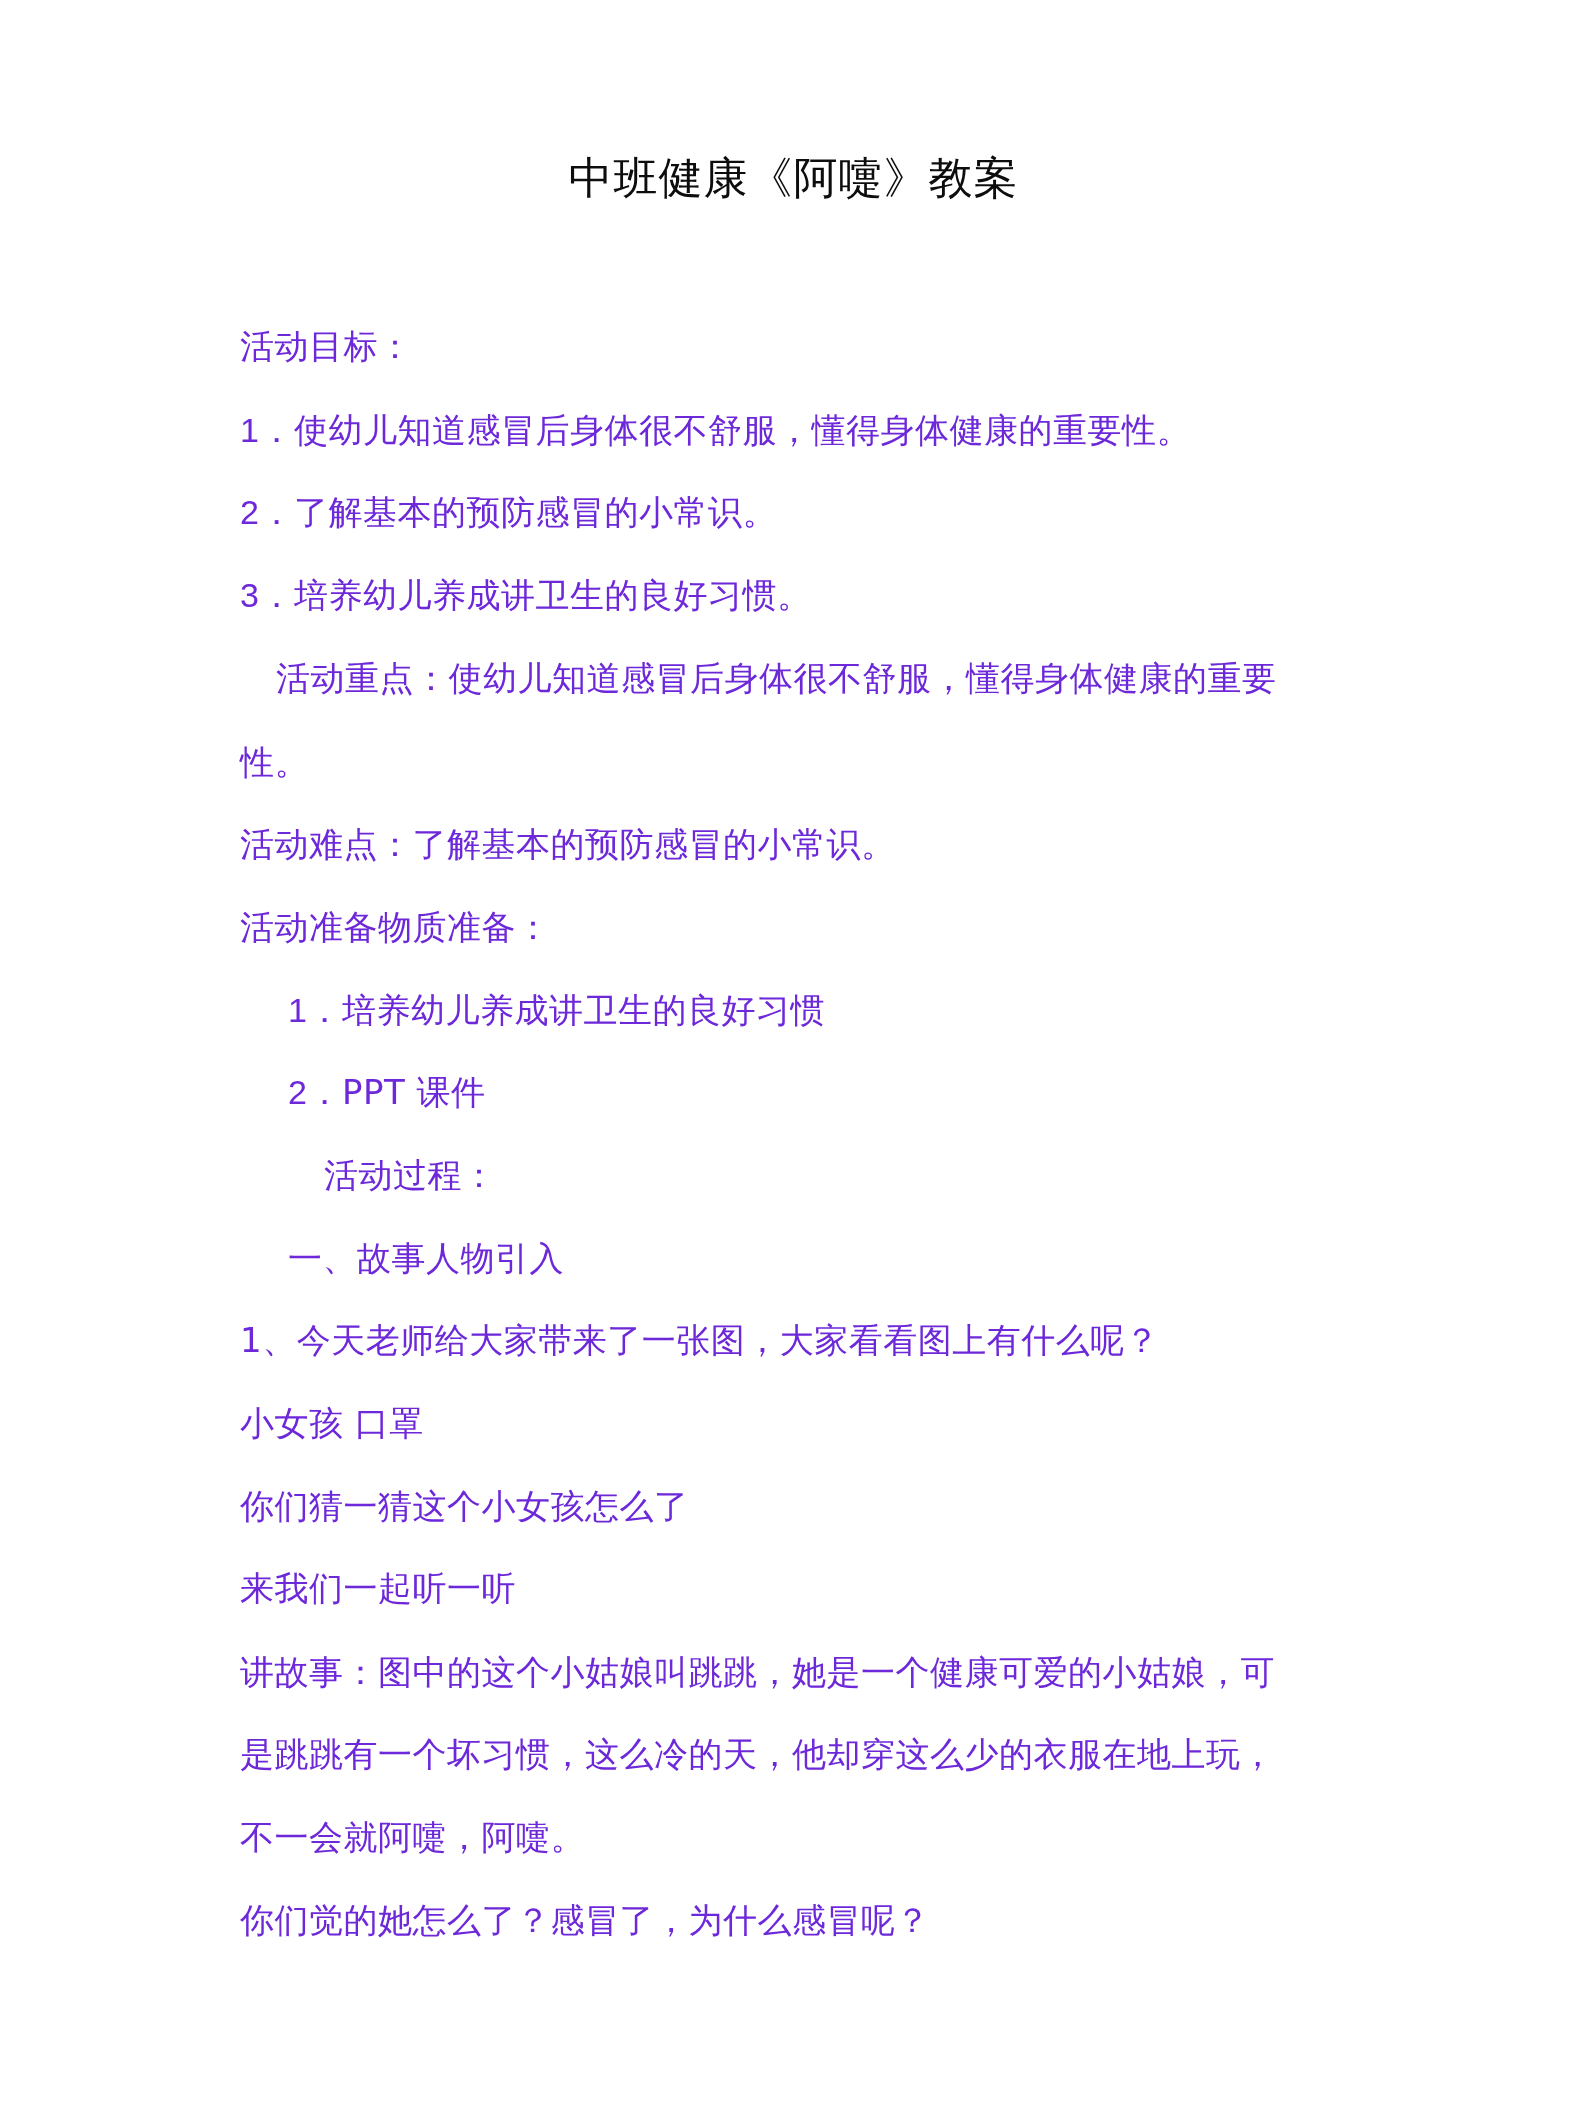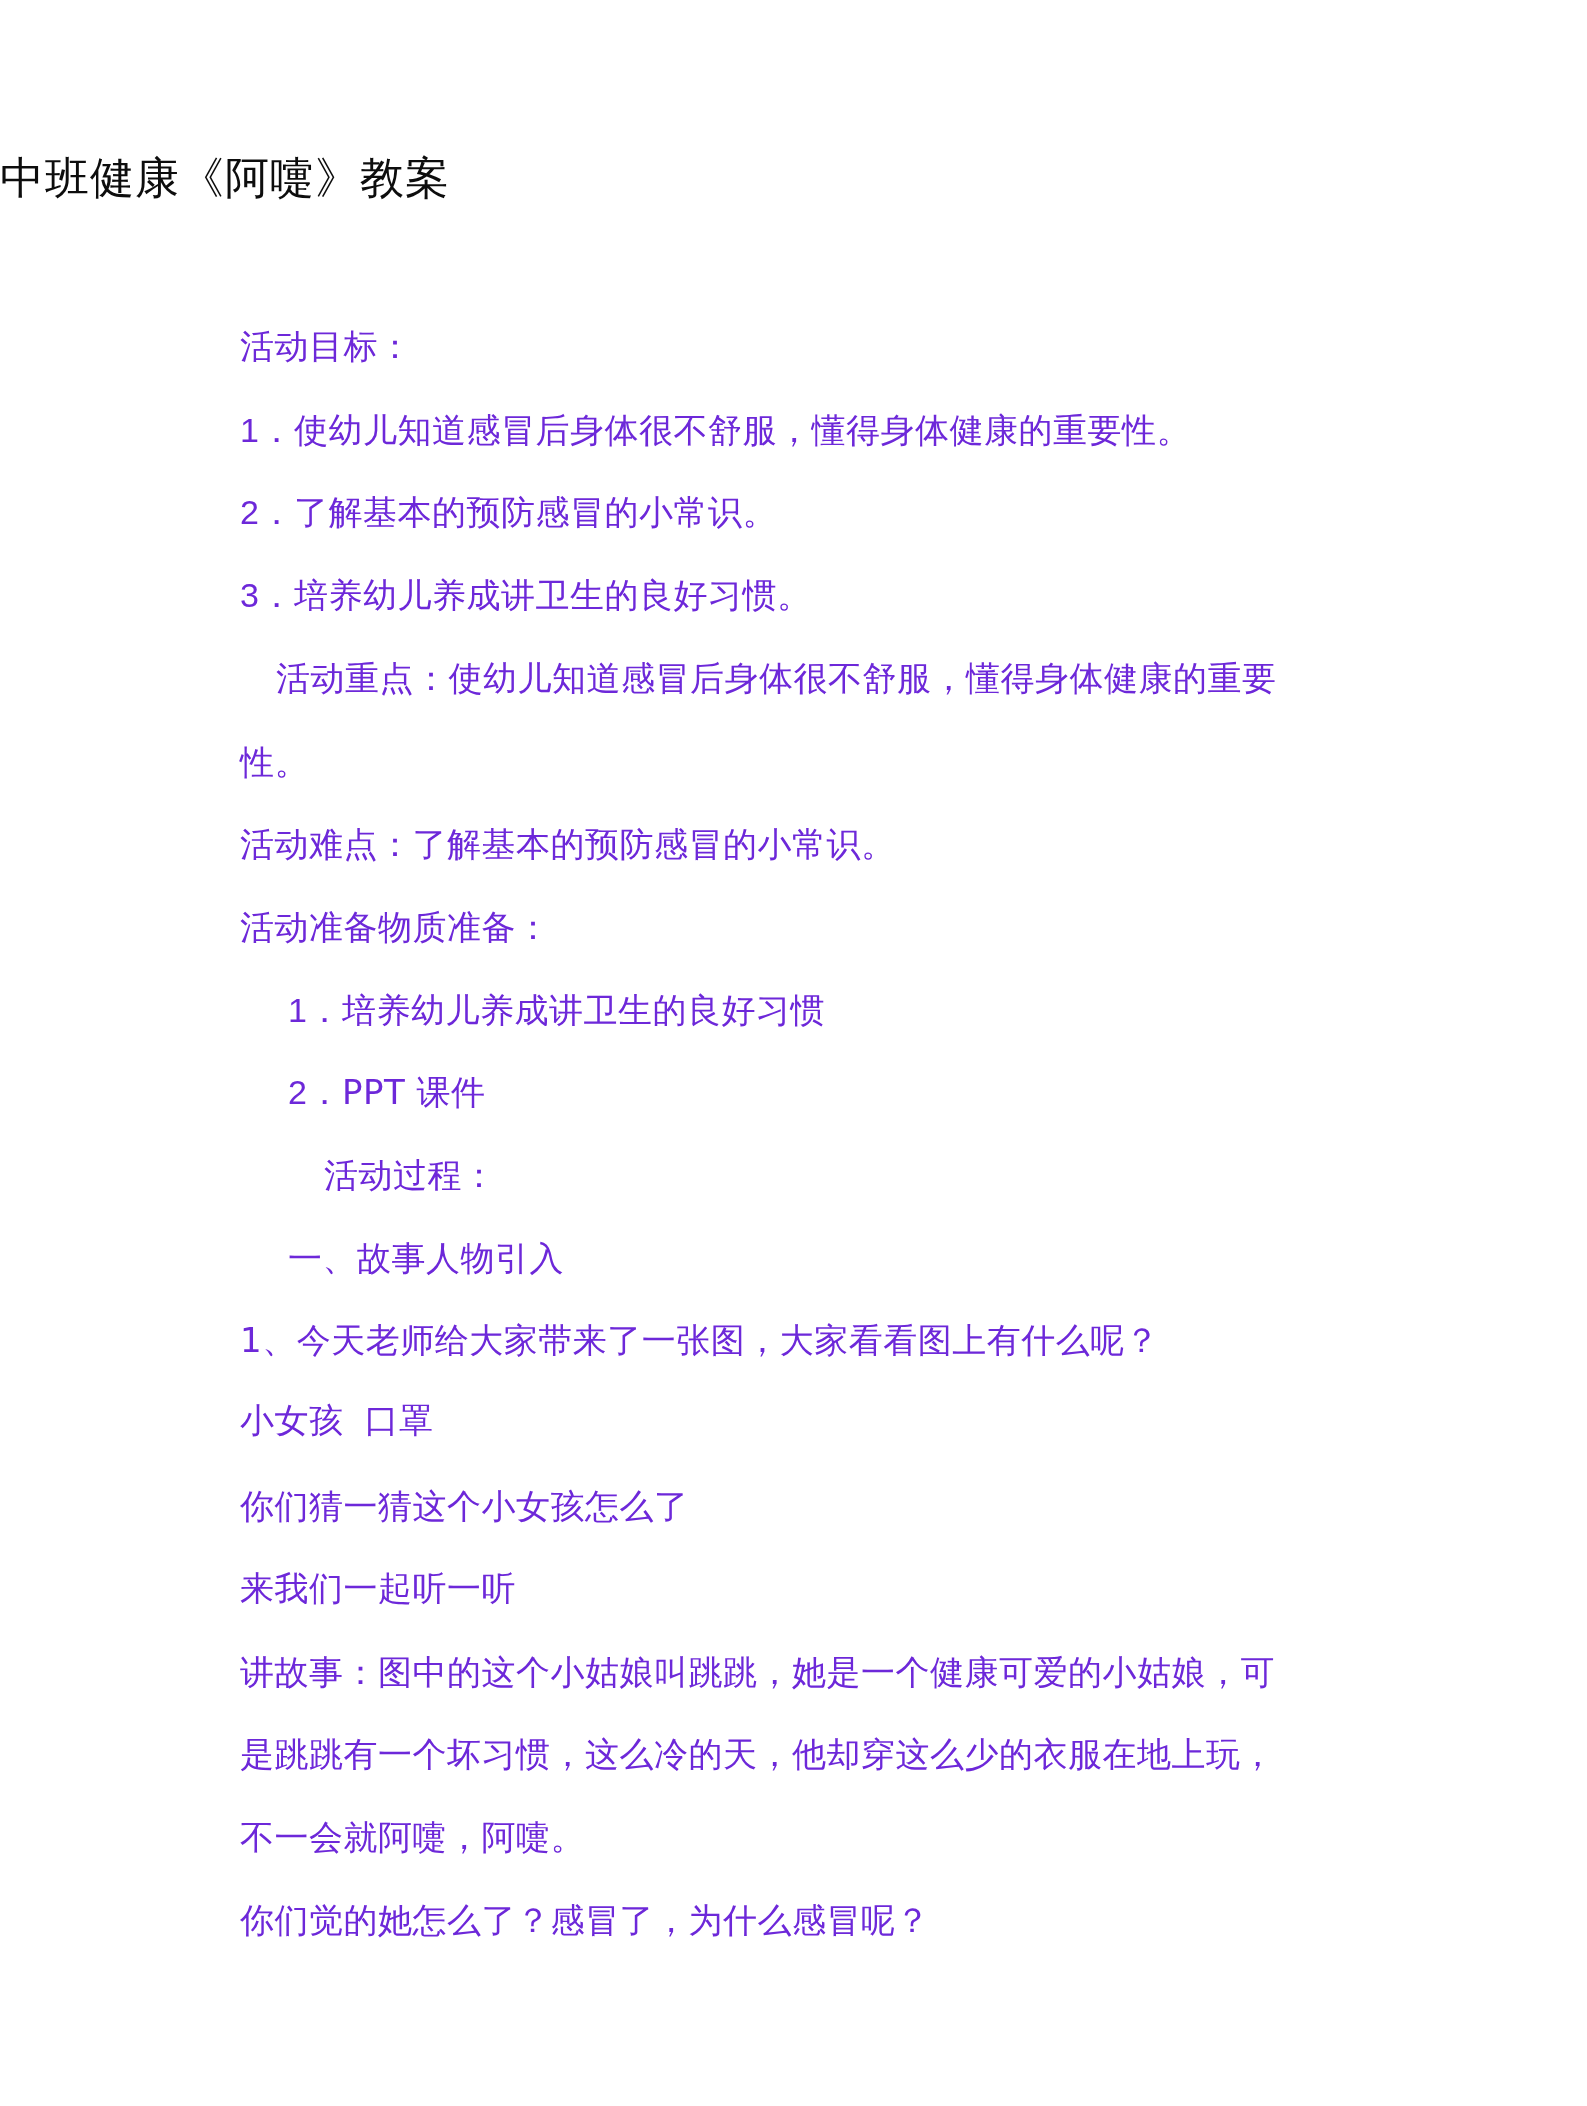--- a/index.html
+++ b/index.html
@@ -19,21 +19,21 @@
       position: absolute;
       left: 0; top: 0;
       width: 1587px;
       height: 2106px;
     }
     .title {
       position: absolute;
       left: 0;
       width: 1587px;
       top: 148px;
-      text-align: left;
+      text-align: center;
       font-size: 44px;
       line-height: 60px;
       letter-spacing: 1px;
       color: #0d0d0d;
       font-family: "DejaVu Serif", "Liberation Serif", serif;
     }
     .line {
       position: absolute;
       white-space: nowrap;
       font-size: 34px;
@@ -83,21 +83,21 @@
   <div class="line" style="left:288px; top:1070px;">
     <span class="num">2．</span><span>PPT 课件</span>
   </div>
 
   <div class="line" style="left:324px; top:1153px;">活动过程：</div>
 
   <div class="line" style="left:288px; top:1236px;">一、故事人物引入</div>
 
   <div class="line" style="left:240px; top:1318px;">1、今天老师给大家带来了一张图，大家看看图上有什么呢？</div>
 
-  <div class="line" style="left:240px; top:1401px;font-family:Liberation Mono, monospace;">小女孩  口罩</div>
+  <div class="line" style="left:240px; top:1401px;">小女孩  口罩</div>
 
   <div class="line" style="left:240px; top:1484px;text-align:center;">你们猜一猜这个小女孩怎么了</div>
 
   <div class="line" style="left:240px; top:1566px;">来我们一起听一听</div>
 
   <div class="line" style="left:240px; top:1650px;">讲故事：图中的这个小姑娘叫跳跳，她是一个健康可爱的小姑娘，可</div>
   <div class="line" style="left:240px; top:1732px;">是跳跳有一个坏习惯，这么冷的天，他却穿这么少的衣服在地上玩，</div>
   <div class="line" style="left:240px; top:1815px;">不一会就阿嚏，阿嚏。</div>
 
   <div class="line" style="left:240px; top:1898px;">你们觉的她怎么了？感冒了，为什么感冒呢？</div>

